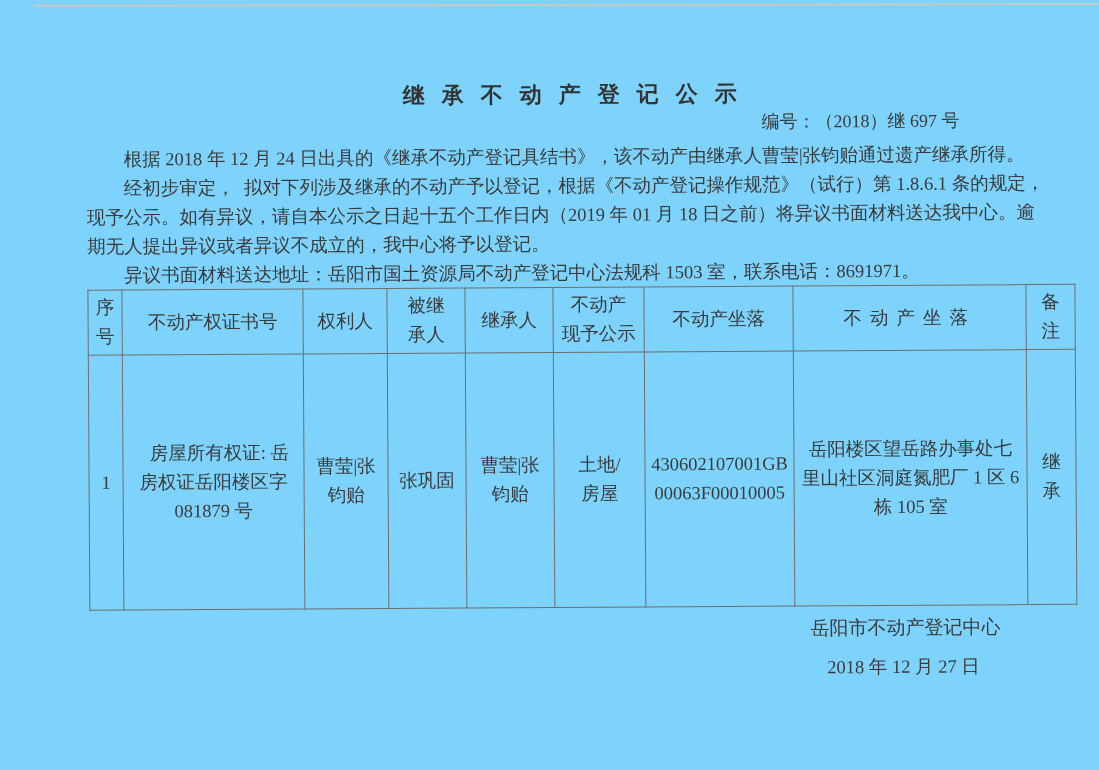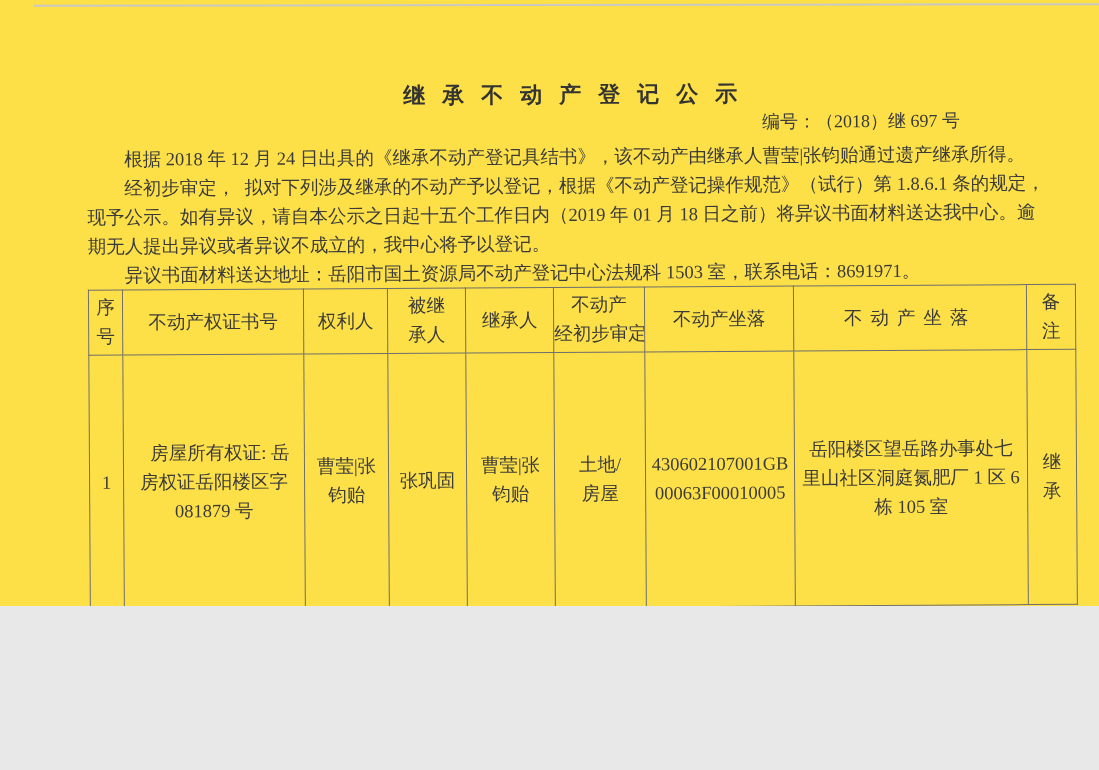--- a/index.html
+++ b/index.html
@@ -1,20 +1,20 @@
 <!DOCTYPE html>
 <html><head>
 <meta charset="utf-8">
 <style>
   html, body { margin: 0; padding: 0; background: #e8e8e8; }
   .page {
     position: relative;
     width: 1099px;
-    height: 606px;
-    background: #fde047;
+    height: 770px;
+    background: #7dd3fc;
     overflow: hidden;
     color: #3a3a3a;
     font-family: "Liberation Serif", "DejaVu Serif", serif;
   }
   .scan-edge {
     position: absolute;
     top: 4px; left: 34px; right: 0;
     height: 2px;
     background: #c9c8c5;
     transform: rotate(-0.08deg);
@@ -116,21 +116,21 @@
       <thead>
         <tr>
           <th>序
 号</th>
           <th>不动产权证书号</th>
           <th>权利人</th>
           <th>被继
 承人</th>
           <th>继承人</th>
           <th>不动产
-经初步审定</th>
+现予公示</th>
           <th>不动产坐落</th>
           <th class="th-spaced">不动产坐落</th>
           <th>备
 注</th>
         </tr>
       </thead>
       <tbody>
         <tr>
           <td>1</td>
           <td class="cell-cert">房屋所有权证: 岳
@@ -148,15 +148,16 @@
           <td>岳阳楼区望岳路办事处七
 里山社区洞庭氮肥厂 1 区 6
 栋 105 室</td>
           <td>继
 承</td>
         </tr>
       </tbody>
     </table>
 
     <div class="footer-org">岳阳市不动产登记中心</div>
+    <div class="footer-date">2018 年 12 月 27 日</div>
 
   </div>
 </div>
 
 </body></html>

